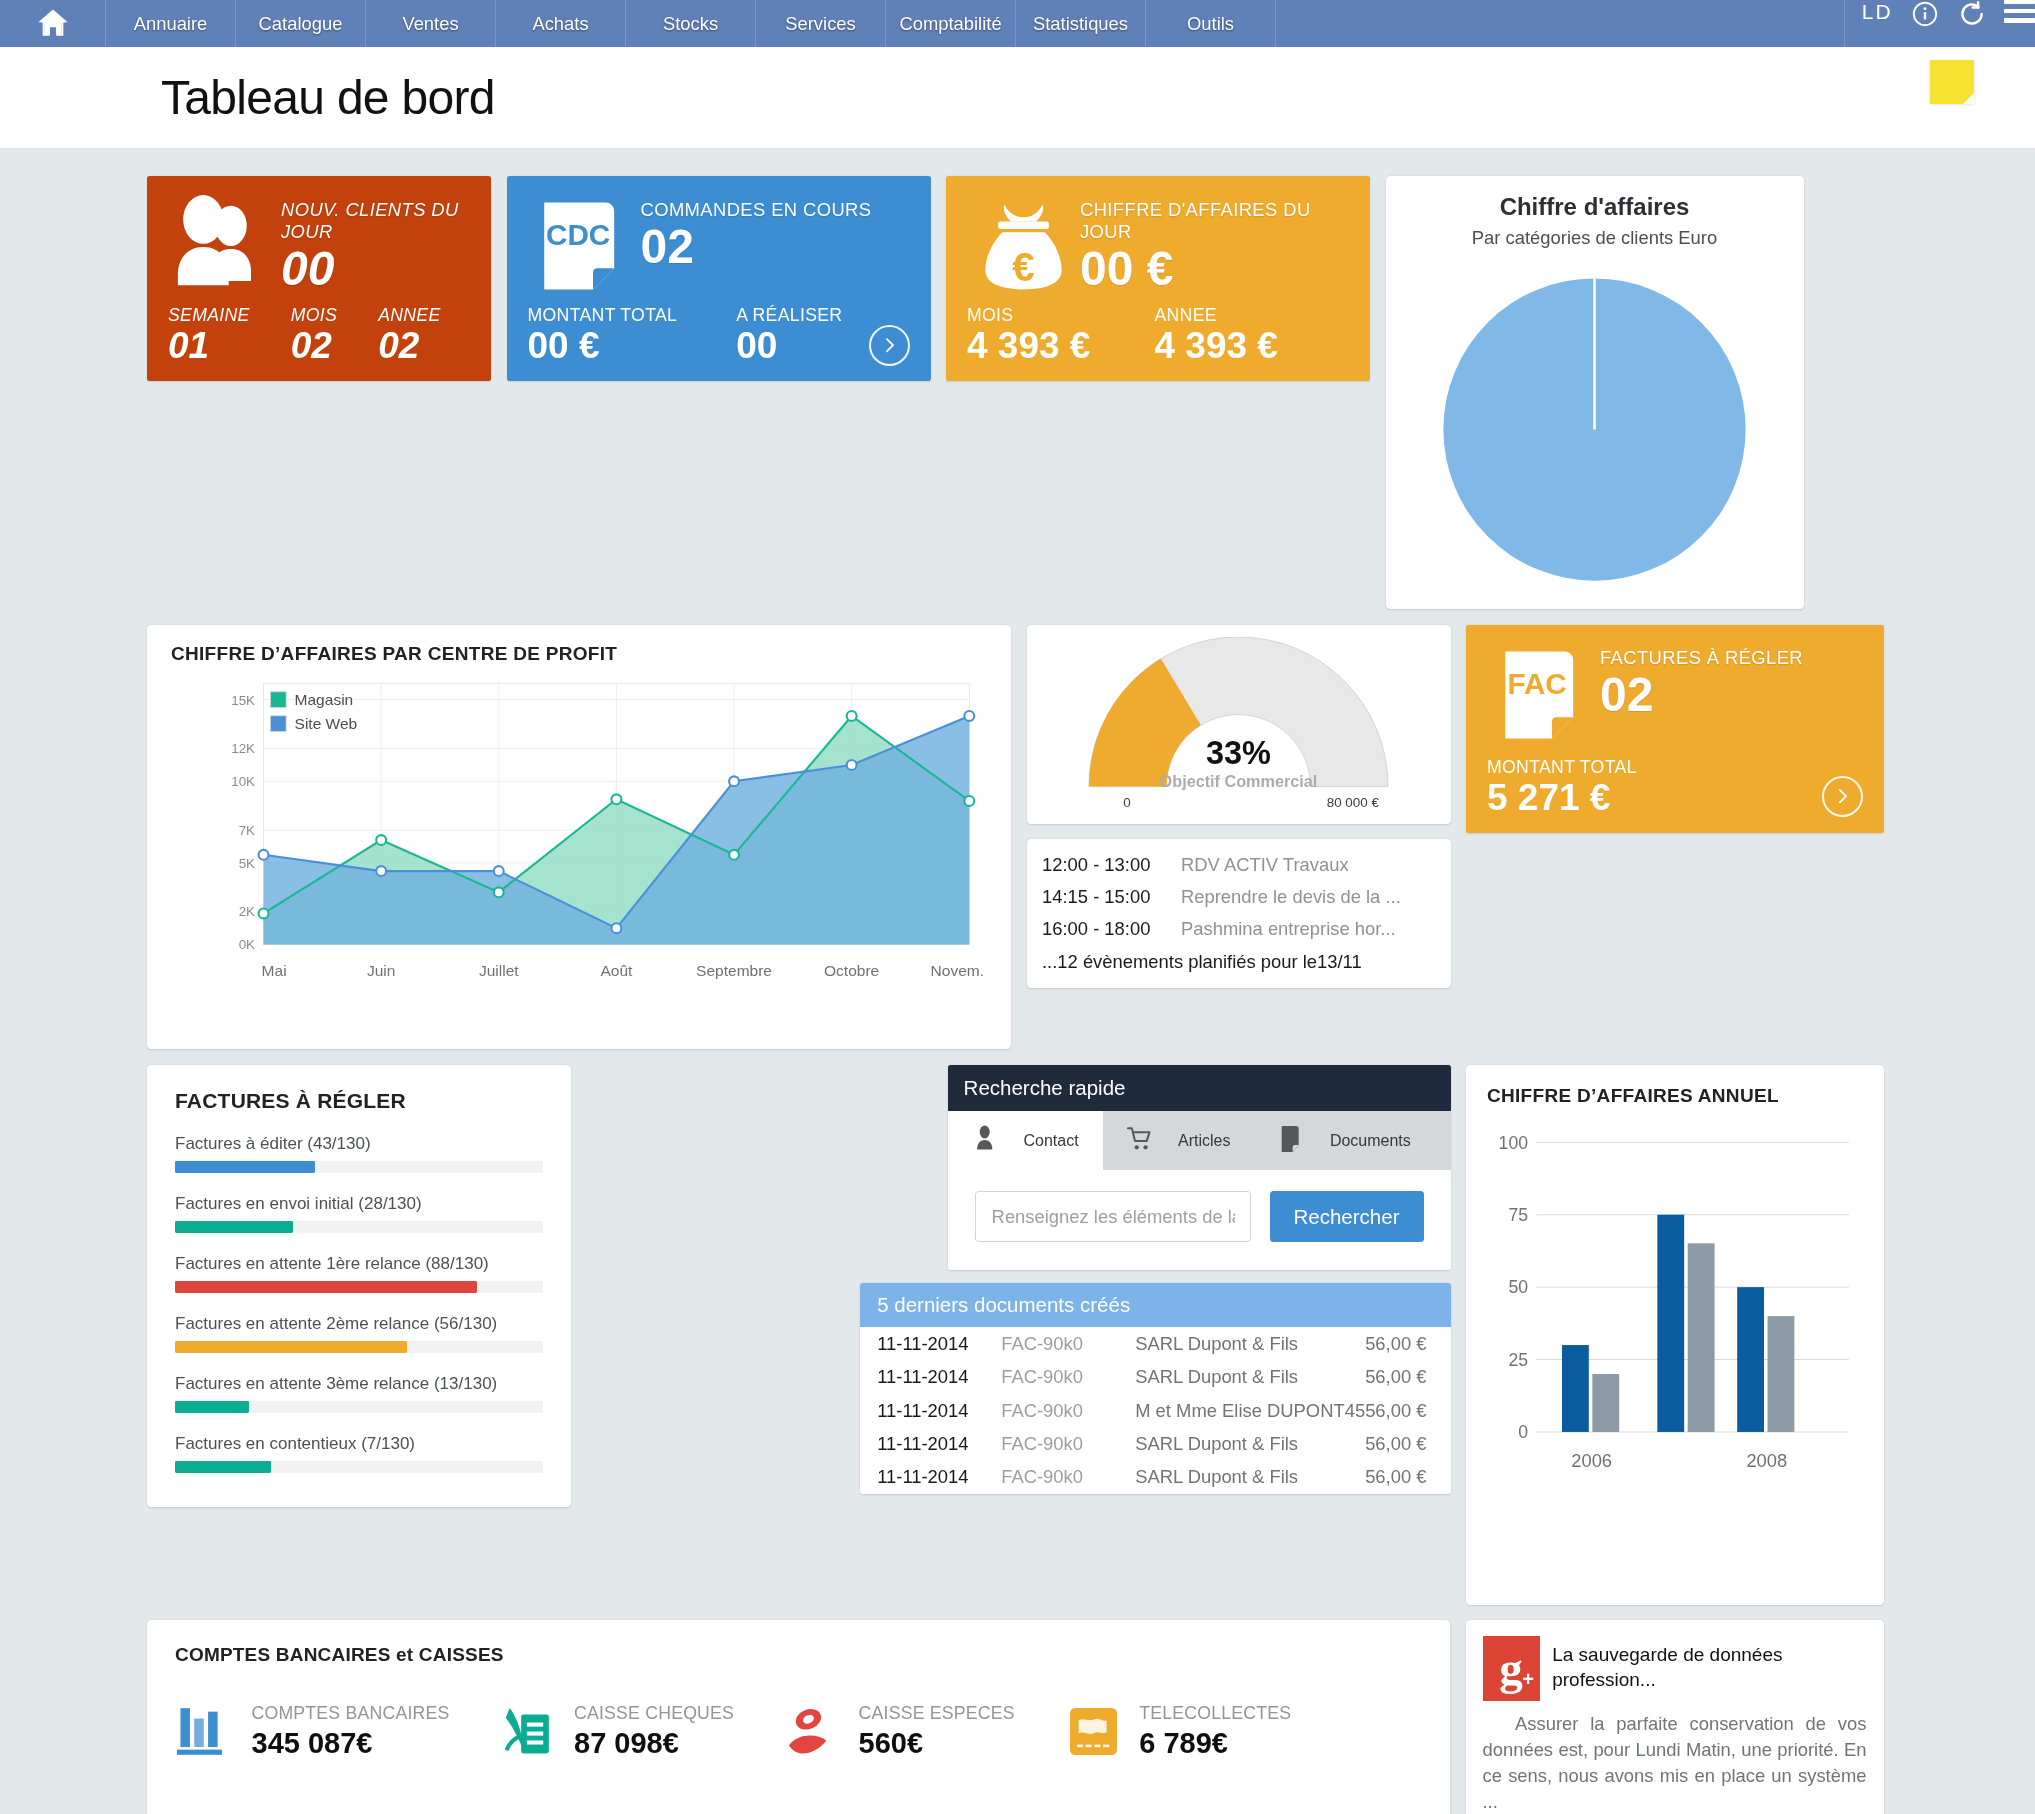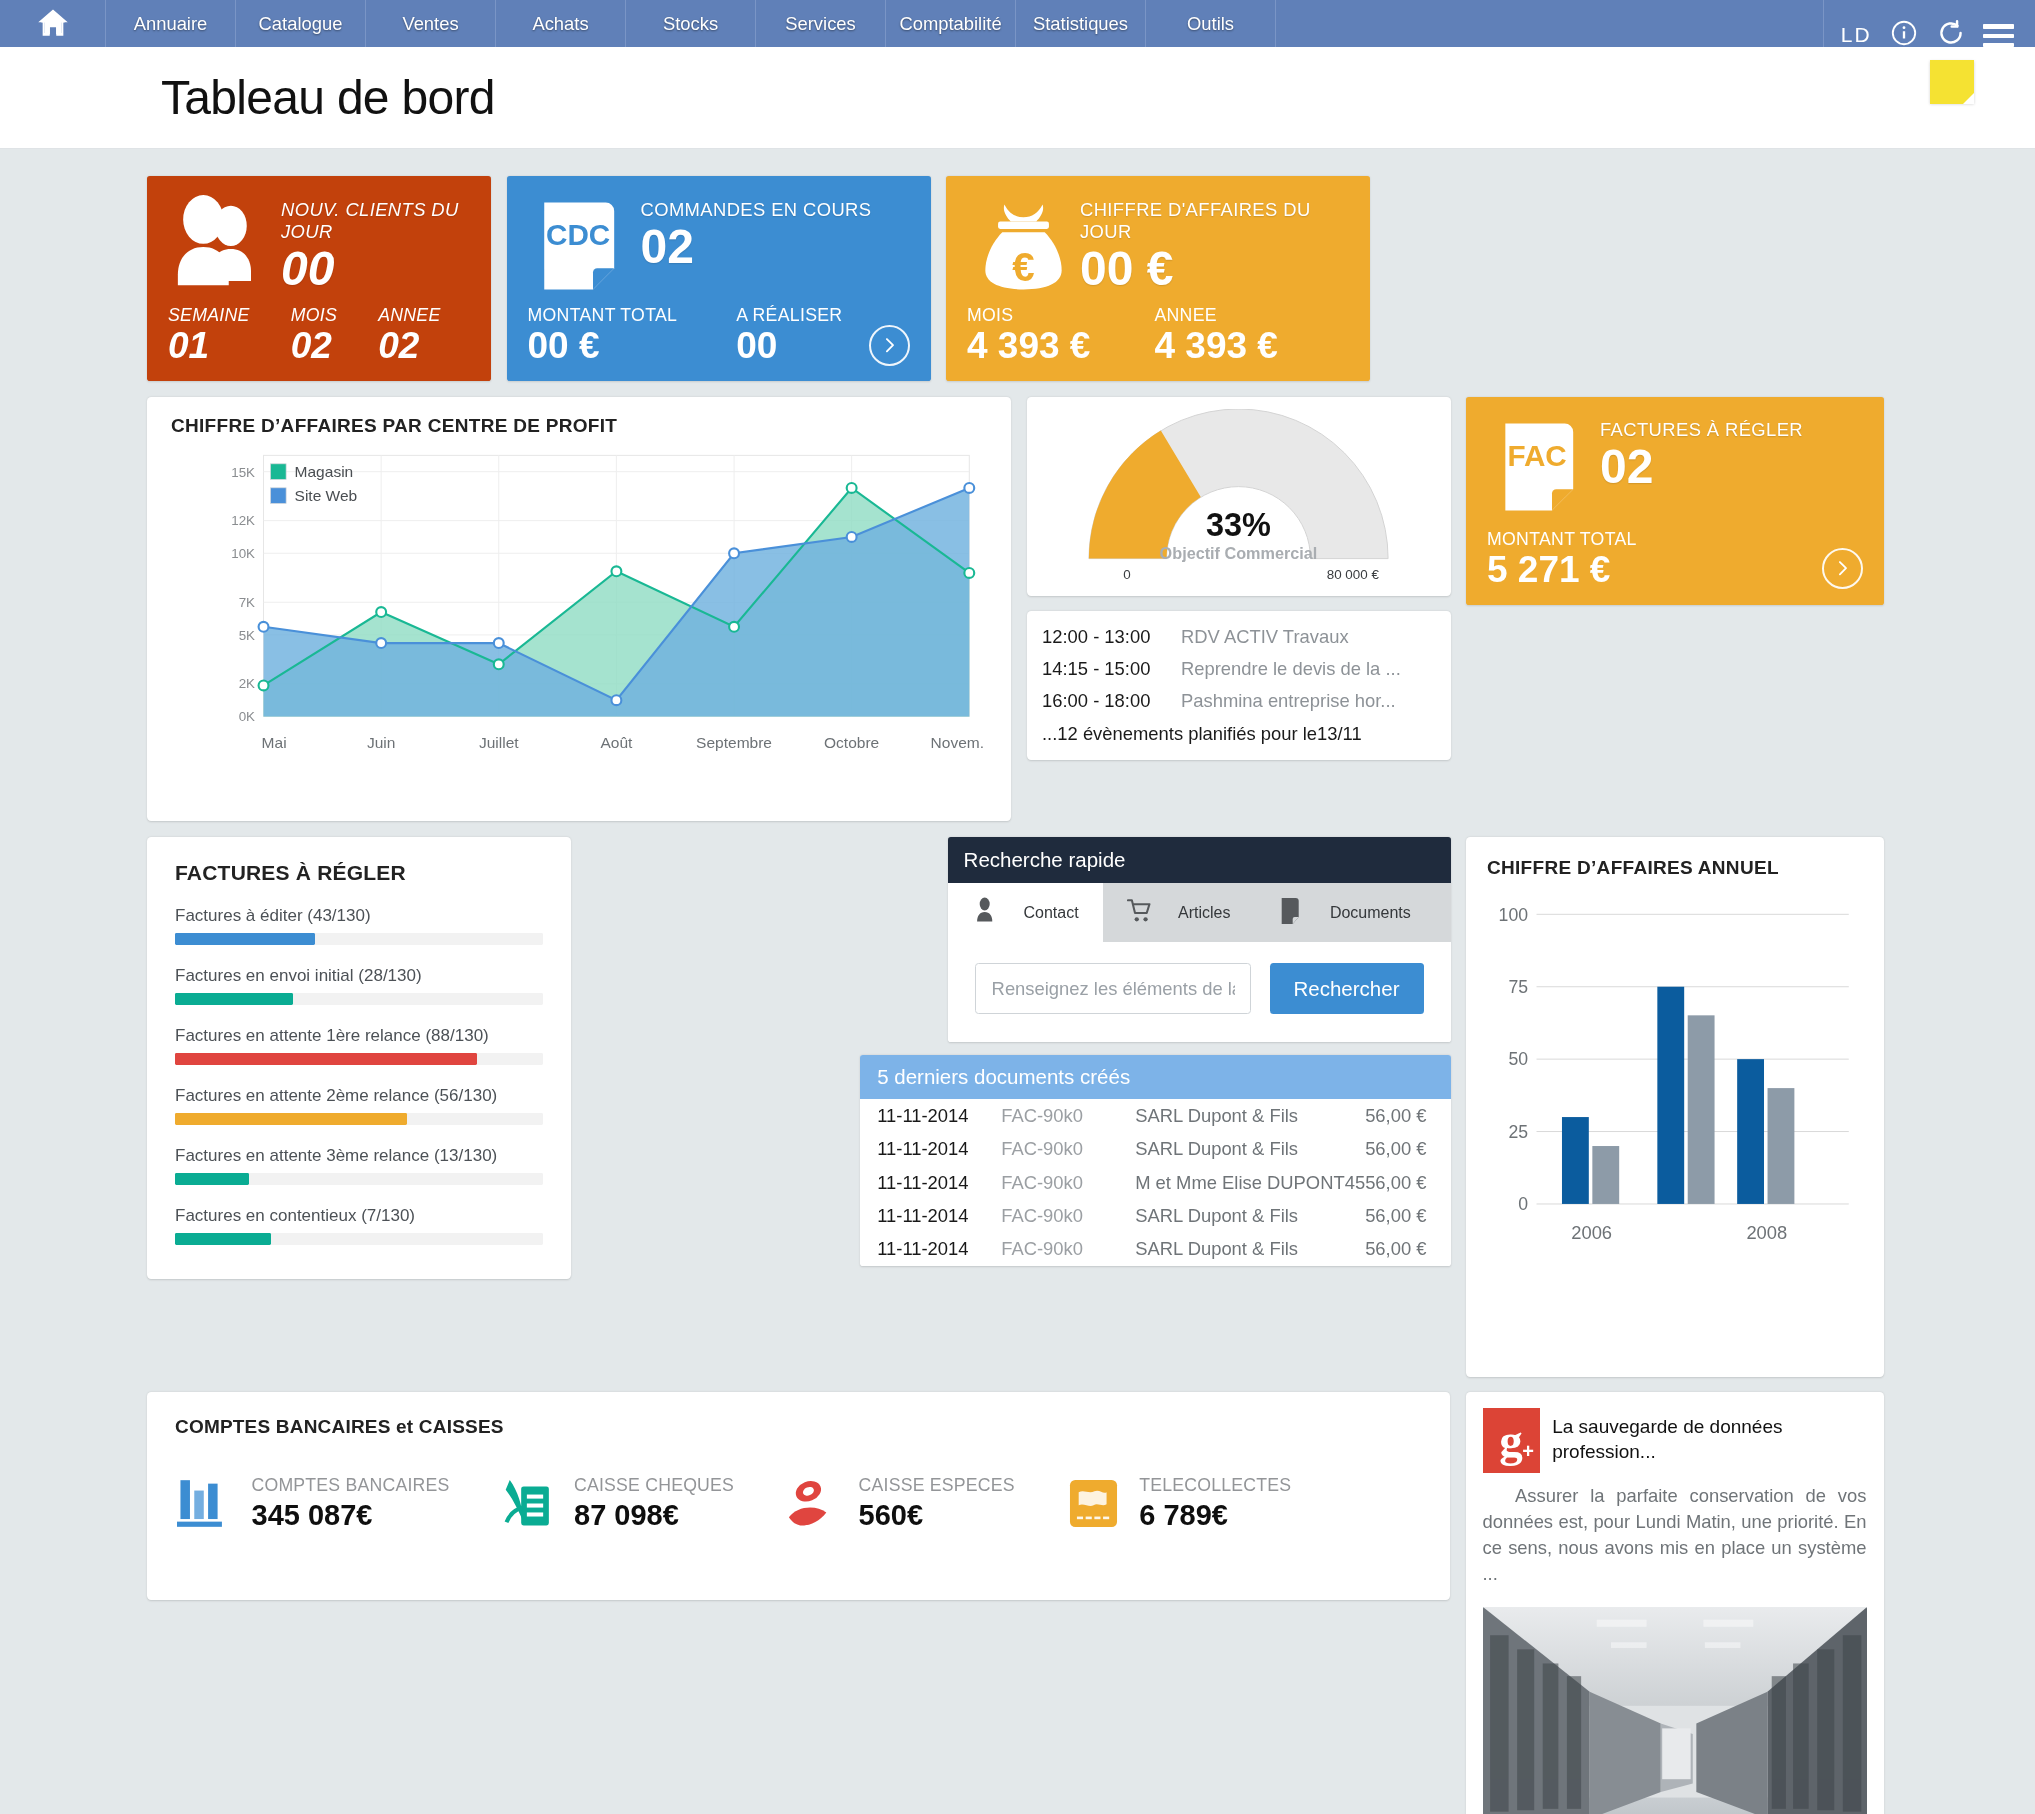--- a/index.html
+++ b/index.html
@@ -31,22 +31,22 @@
     min-width: 130px;
     color: #ffffff;
     font-size: 18.4px;
     border-right: 1.4px solid #7a95c6;
     text-shadow: 0 1.4px 2.1px rgba(0,0,0,0.45);
     white-space: nowrap;
     cursor: pointer;
   }
   .nav-spacer { flex: 1; border-right: 1.4px solid #7a95c6; }
   .nav-right {
-    display: flex; align-items: flex-end; gap: 18.4px;
-    padding-right: 21px; padding-left: 17px;
+    display: flex; align-items: flex-start; gap: 18.4px;
+    padding-left: 17px;
   }
   .nav-user {
     color: #fff; font-size: 21px; letter-spacing: 2.1px;
   }
   .nav-icon { width: 28px; height: 28px; cursor: pointer; }
   .burger { display: flex; flex-direction: column; gap: 5px; width: 31px; cursor: pointer; }
   .burger i { display: block; height: 4.2px; background: #fff; border-radius: 0.7px; }
 
   
   .pagehead {
@@ -349,20 +349,30 @@
           <div class="kpi-sub-label">MOIS</div>
           <div class="kpi-sub-value">4 393 €</div>
         </div>
         <div class="kpi-sub">
           <div class="kpi-sub-label">ANNEE</div>
           <div class="kpi-sub-value">4 393 €</div>
         </div>
       </div>
     </div>
 
+    <div class="card pie-panel">
+      <div class="pie-title">Chiffre d'affaires</div>
+      <div class="pie-sub">Par catégories de clients Euro</div>
+      <div class="pie-wrap">
+        <svg width="325" height="325" viewBox="0 0 200 200">
+          <circle cx="100" cy="100" r="93" fill="#80b8e8"></circle>
+          <line x1="100" y1="7" x2="100" y2="100" stroke="#ffffff" stroke-width="1.6"></line>
+        </svg>
+      </div>
+    </div>
   </div>
 
   <div class="row2">
 
     <div class="card area-card">
       <div class="area-title">CHIFFRE D’AFFAIRES PAR CENTRE DE PROFIT</div>
       <svg width="816" height="367" viewBox="0 0 1154 520">
 
         <rect x="130" y="26" width="1000" height="370" fill="#ffffff" stroke="#e6e6e6" stroke-width="1.4"></rect>
 

